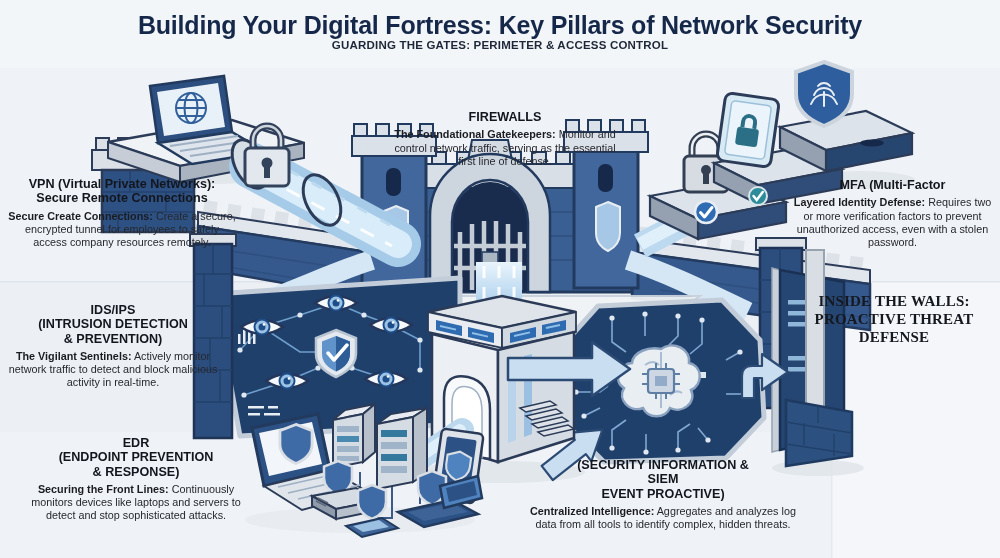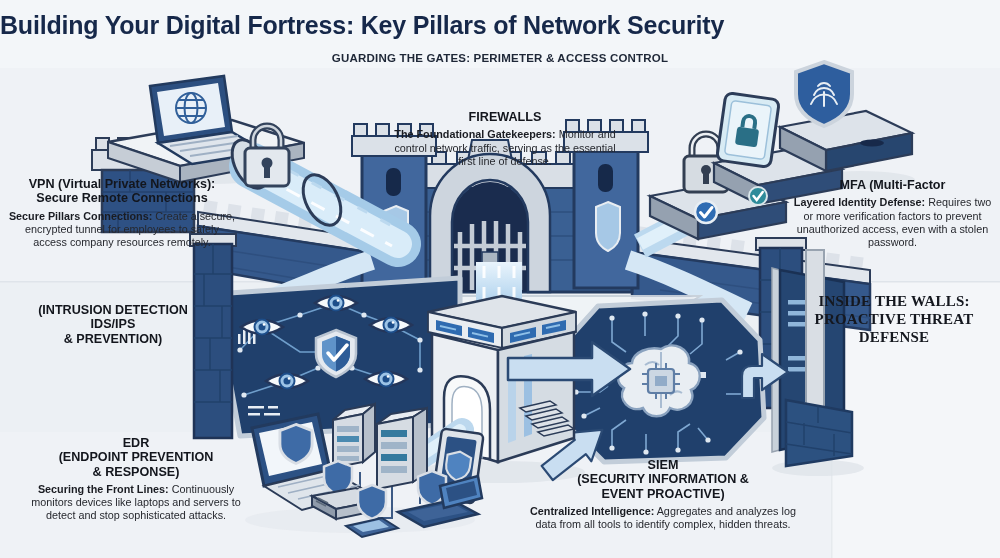--- a/index.html
+++ b/index.html
@@ -1,23 +1,23 @@
 <!DOCTYPE html>
 <html><head>
 <meta charset="utf-8">
 <style>
   html,body{margin:0;padding:0;background:#e8ebef;}
   .stage{position:relative;width:1000px;height:558px;margin:0 auto;background:#eff2f6;
          font-family:"Liberation Sans",sans-serif;overflow:hidden;}
   .scene{position:absolute;inset:0;}
-  .title{position:absolute;left:0;right:0;top:11px;text-align:left;
+  .title{position:absolute;left:0;right:0;top:11px;text-align:center;
          font-size:25px;font-weight:700;color:#16284a;letter-spacing:-0.2px;}
   .subheader{position:absolute;text-align:center;font-weight:700;color:#1e2737;
          font-size:11.5px;letter-spacing:0.2px;line-height:1.2;}
-  .zone-top{left:0;right:0;top:52px;}
+  .zone-top{left:0;right:0;top:39px;}
   .zone-inside{left:790px;width:208px;top:292px;font-size:15px;color:#15181f;font-family:Liberation Serif, serif;}
   .tblock{position:absolute;text-align:center;}
   .th{font-weight:700;font-size:12.6px;line-height:1.14;color:#13161d;}
   .tb{margin:4px 0 0;font-size:10.8px;line-height:1.22;color:#26282e;}
   .tb b{font-weight:700;color:#1a1c22;text-align:right;}
 </style>
 </head>
 <body>
 
 <div class="stage">
@@ -461,49 +461,50 @@
         <div>FIREWALLS</div>
       </div>
     <p class="tb"><b>The Foundational Gatekeepers:</b><span> Monitor and control network traffic, serving as the essential first line of defense.</span></p>
   </div>
 
   <div class="tblock" style="left:8px;top:177px;width:228px;">
     <div class="th">
       <div>VPN (Virtual Private Networks):</div>
       <div>Secure Remote Connections</div>
     </div>
-    <p class="tb"><b>Secure Pillars Connections:</b><span> Create a secure, encrypted tunnel for employees to safely access company resources remotely.</span></p>
+    <p class="tb"><b>Secure Create Connections:</b><span> Create a secure, encrypted tunnel for employees to safely access company resources remotely.</span></p>
   </div>
 
   <div class="tblock" style="left:790px;top:178px;width:205px;">
     <div class="th">
       <div>MFA (Multi-Factor</div>
     </div>
     <p class="tb"><b>Layered Identity Defense:</b><span> Requires two or more verification factors to prevent unauthorized access, even with a stolen password.</span></p>
   </div>
 
   <div class="tblock" style="left:8px;top:303px;width:210px;">
     <div class="th">
+      <div>IDS/IPS</div>
       <div>(INTRUSION DETECTION</div>
-      <div>IDS/IPS</div>
       <div>&amp; PREVENTION)</div>
     </div>
+    <p class="tb"><b>The Vigilant Sentinels:</b><span> Actively monitor network traffic to detect and block malicious activity in real-time.</span></p>
   </div>
 
   <div class="tblock" style="left:25px;top:436px;width:222px;">
     <div class="th">
       <div>EDR</div>
       <div>(ENDPOINT PREVENTION</div>
       <div>&amp; RESPONSE)</div>
     </div>
     <p class="tb"><b>Securing the Front Lines:</b><span> Continuously monitors devices like laptops and servers to detect and stop sophisticated attacks.</span></p>
   </div>
 
   <div class="tblock" style="left:528px;top:458px;width:270px;">
     <div class="th">
+      <div>(SECURITY INFORMATION &amp;</div>
       <div>SIEM</div>
-      <div>(SECURITY INFORMATION &amp;</div>
       <div>EVENT PROACTIVE)</div>
     </div>
     <p class="tb"><b>Centralized Intelligence:</b><span> Aggregates and analyzes log data from all tools to identify complex, hidden threats.</span></p>
   </div>
 
 </div>
 
 </body></html>

